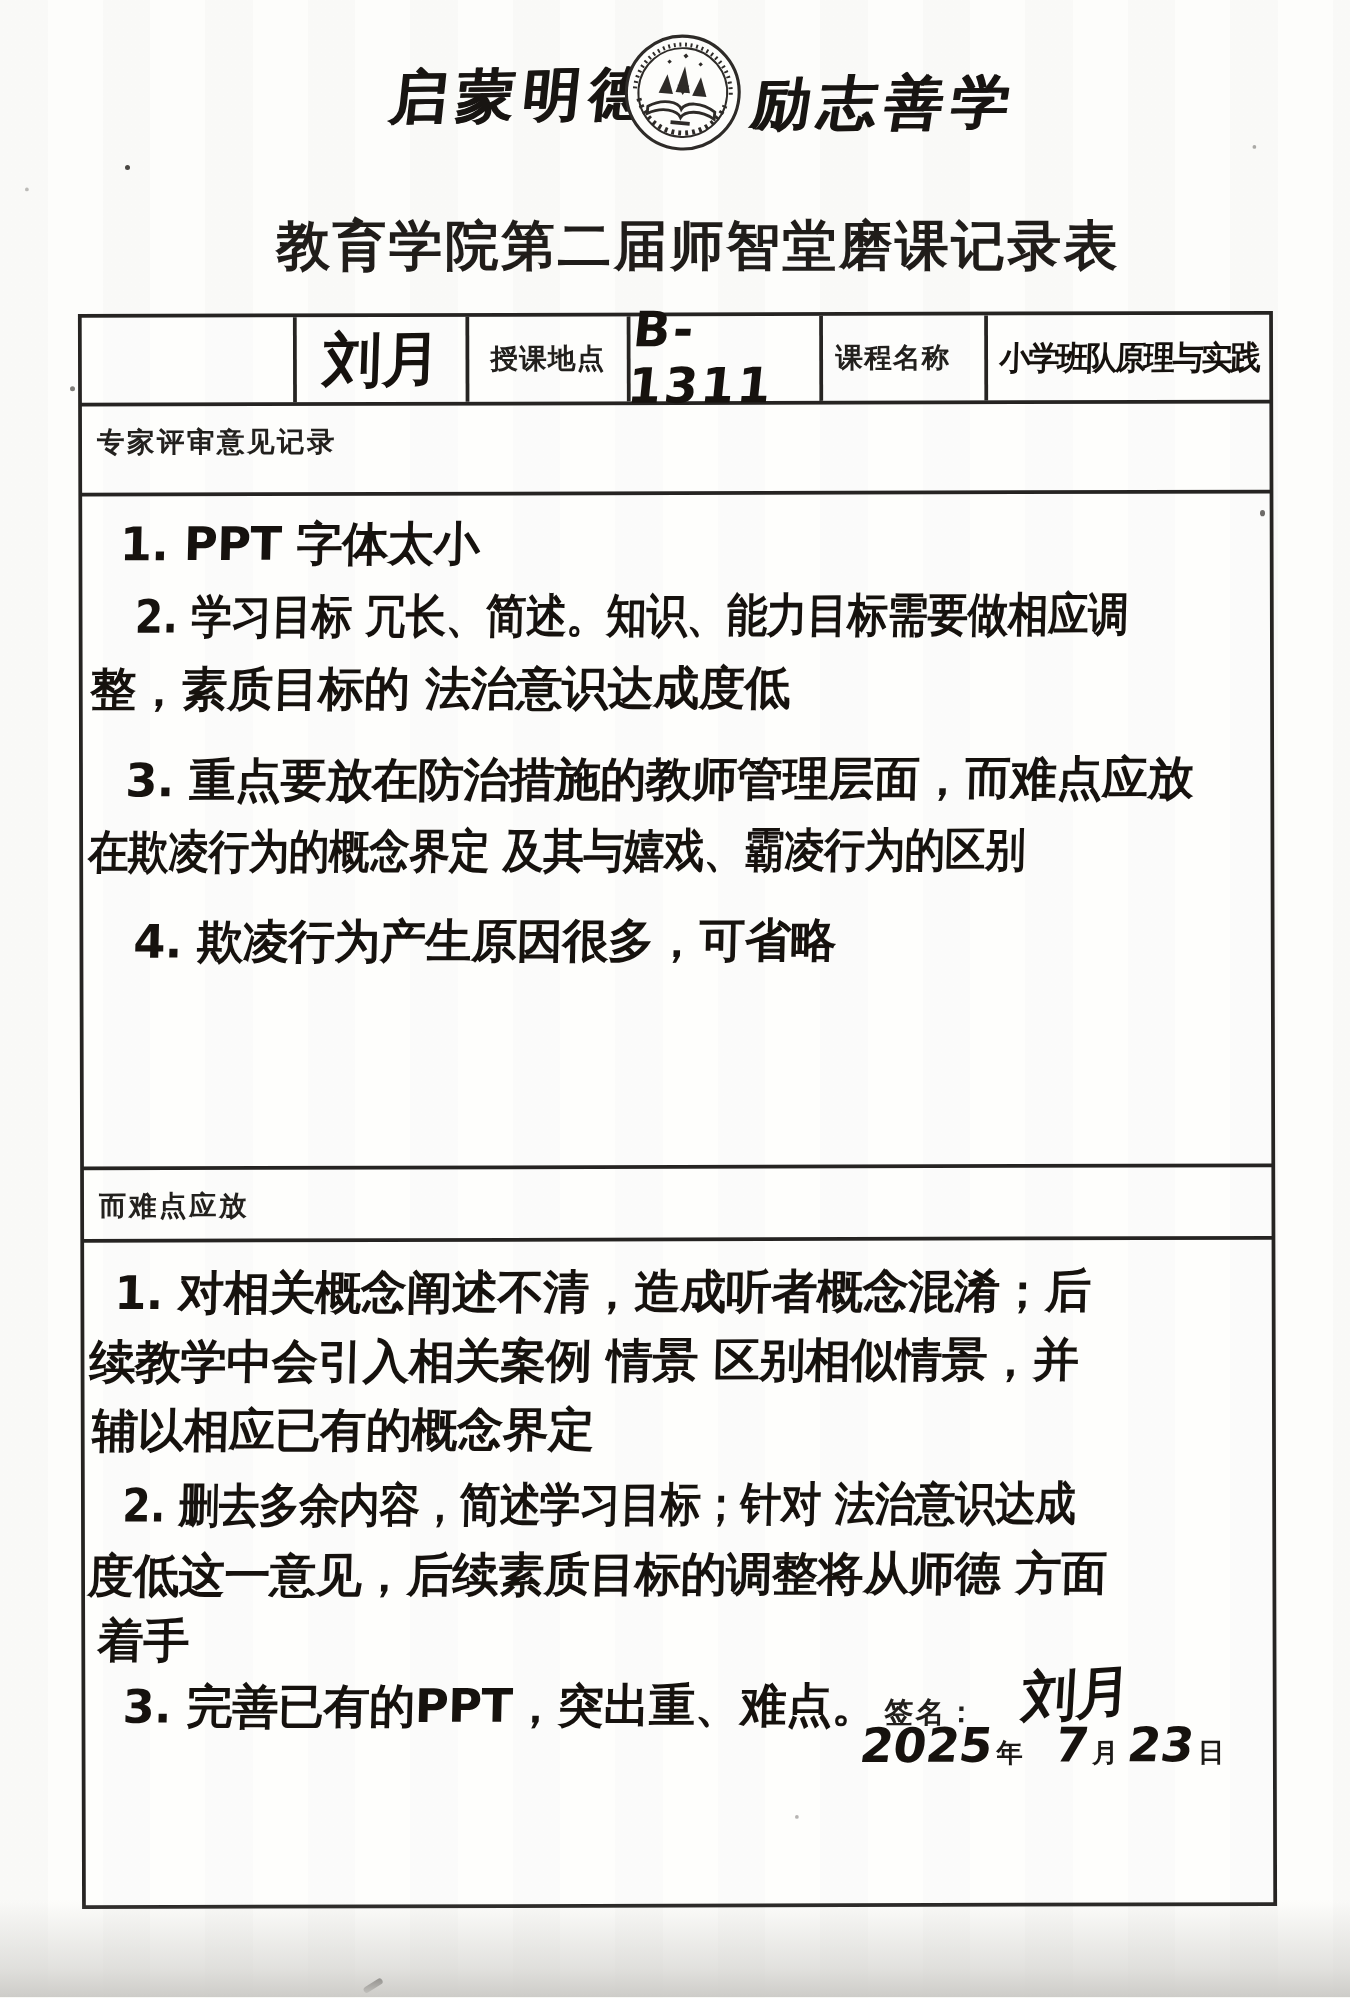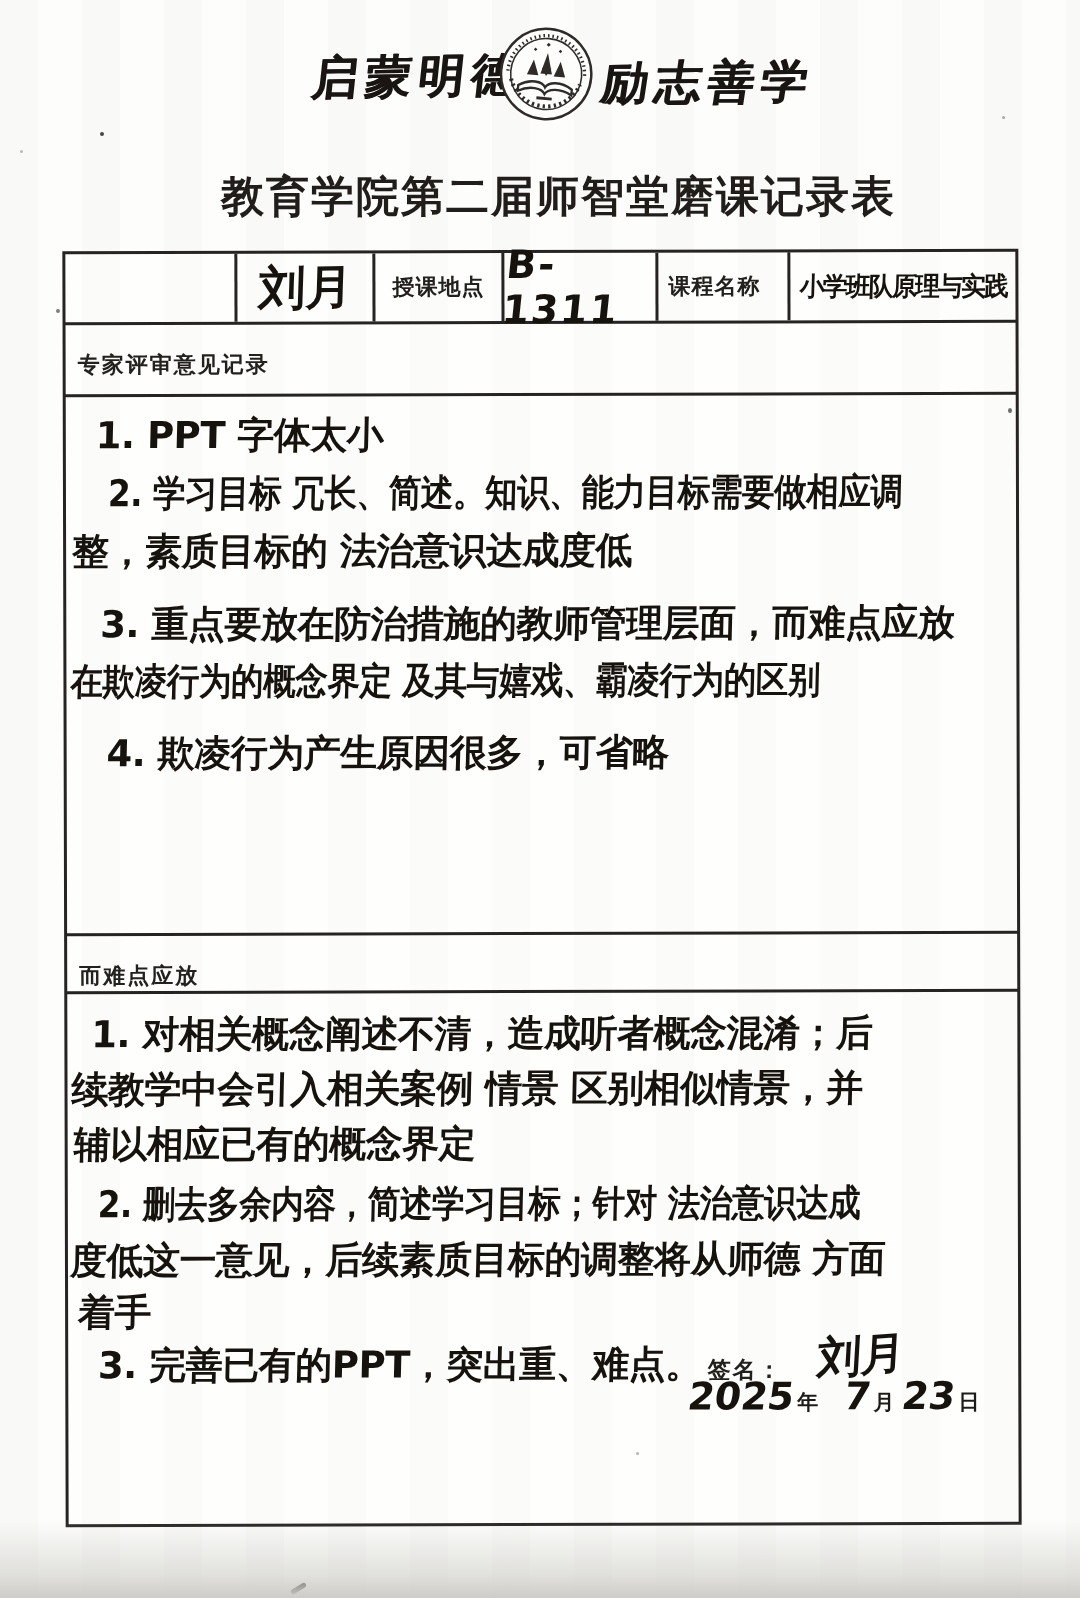--- a/index.html
+++ b/index.html
@@ -28,21 +28,21 @@
     margin-left:37px;
   }
   
   .tbl{position:absolute; left:64px; top:250px; width:950px; height:1270px;
        border:3px solid #262422; transform:rotate(-0.15deg); background:rgba(255,255,255,0.35);}
   .hline{position:absolute; left:-1px; right:-1px; height:3px; background:#262422;}
   .vline{position:absolute; top:0; height:68px; width:3px; background:#262422;}
   .cell{position:absolute; top:0; height:68px; display:flex; align-items:center; justify-content:center;}
   .plabel{font-size:22px; font-weight:700; color:#22201d; letter-spacing:1px;}
   .seclabel{position:absolute; left:12px; font-size:22px; font-weight:700; letter-spacing:2px; color:#23211e;
-    font-family:"Liberation Sans", sans-serif;margin-top:11px;}
+    font-family:"Liberation Sans", sans-serif;}
   
   .hw{font-family:"DejaVu Sans", sans-serif; font-weight:700; color:#16120e;}
   .hw-line{position:absolute; white-space:nowrap; font-size:37px; letter-spacing:-0.5px;
     transform:skewX(-1.5deg); transform-origin:0 50%;}
   .squeeze{transform:skewX(-1.5deg) scaleX(0.88);}
   .box{position:absolute; left:0; right:0;}
   .teacher-hw{font-size:47px; transform:skewX(-3deg) rotate(-1deg);}
   .room-hw{font-size:39px; letter-spacing:2px; transform:skewX(-6deg);}
   .course-hw{font-size:26px; letter-spacing:-2px; transform:scaleX(0.96) skewX(-2deg); white-space:nowrap;}
   .signline{display:flex; align-items:flex-end;}

